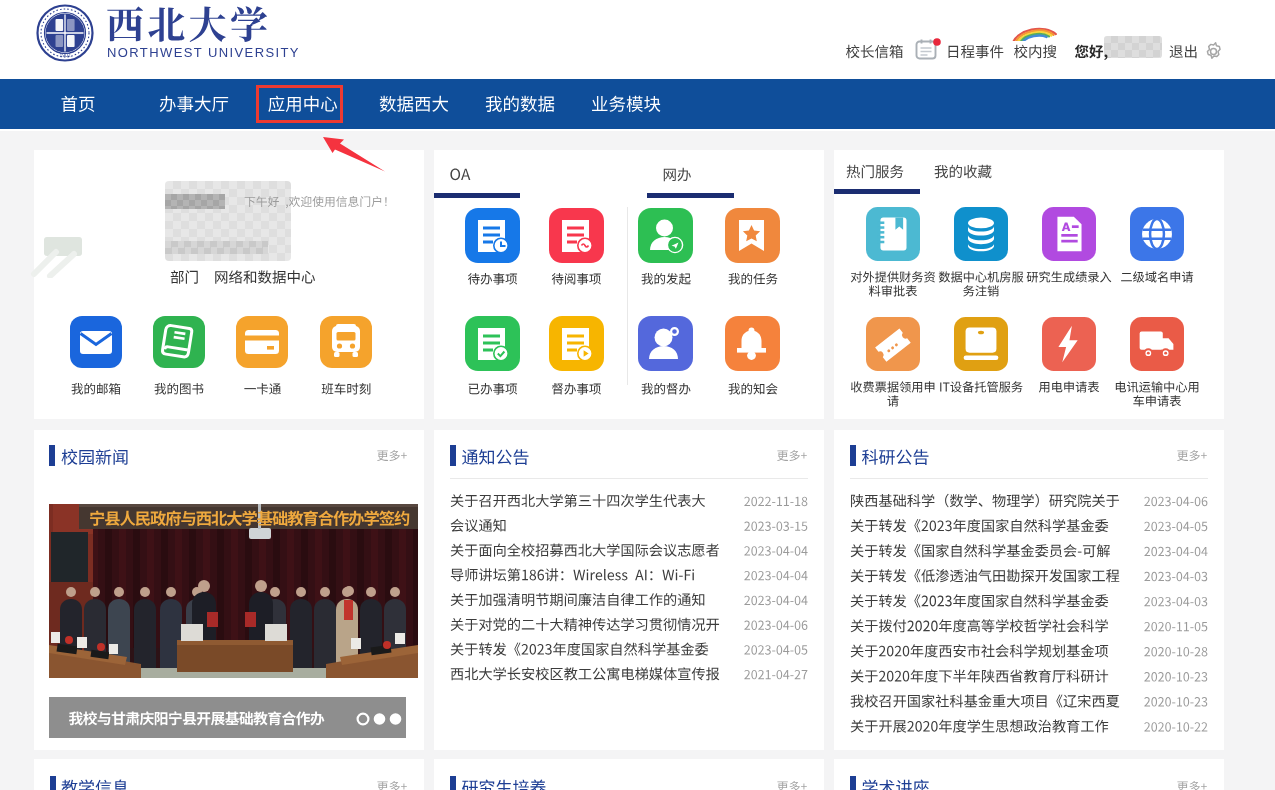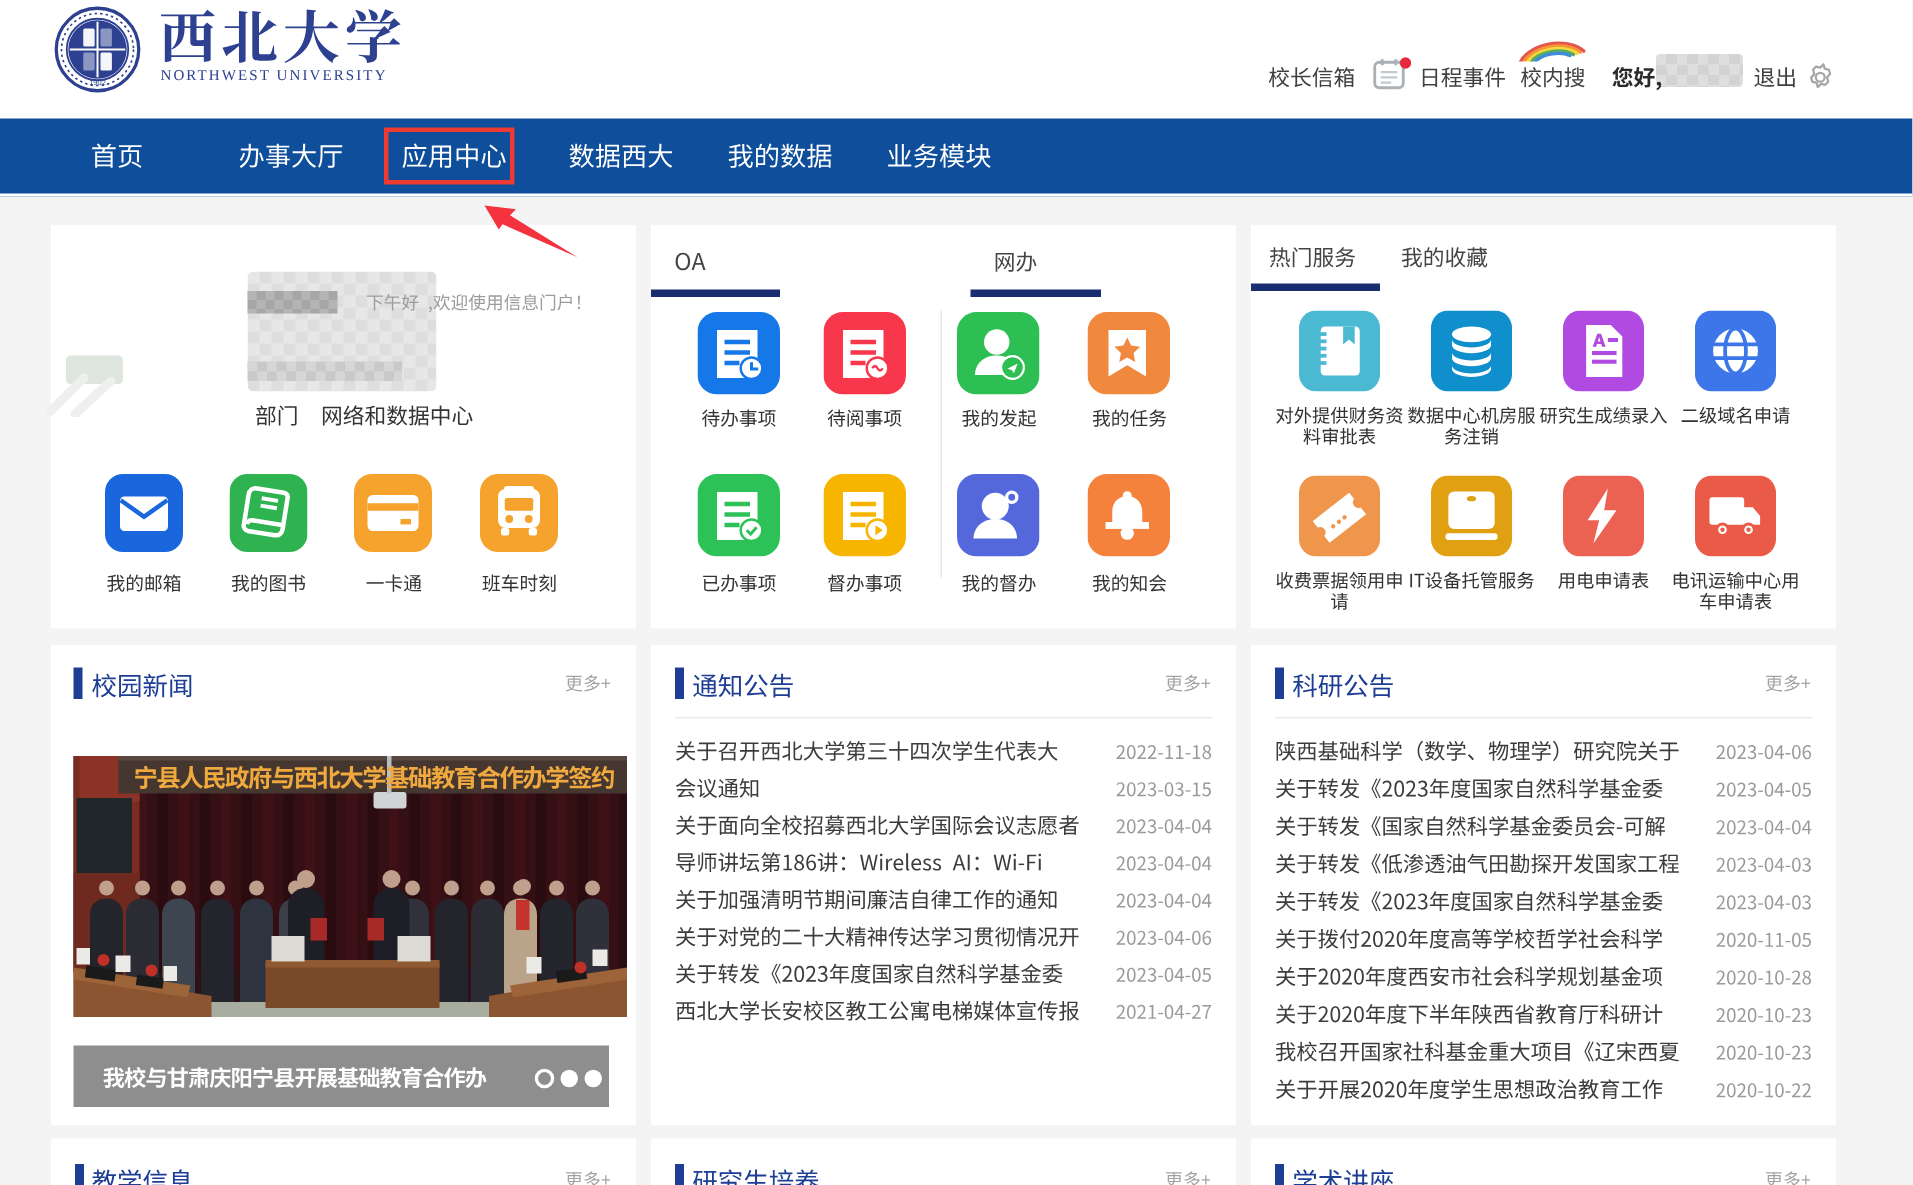--- a/index.html
+++ b/index.html
@@ -326,21 +326,21 @@
       <rect x="19.5" y="31" width="7.6" height="12" rx="1" opacity=".45"></rect>
       <rect x="31" y="31" width="7.6" height="12" rx="1" opacity=".95"></rect>
     </g>
     <text x="29" y="52.5" font-size="5" fill="#2e4191" text-anchor="middle" font-family="Liberation Sans">1902</text>
   </svg>
 <div style="position:absolute;left:256px;top:85px;width:87px;height:38px;border:3px solid #ee3a31"></div>
 <svg style="position:absolute;left:305px;top:130px" width="85" height="48" viewBox="0 0 85 48">
     <path d="M18 7 L39 9.5 35 13.5 80 41.5 30 19.5 27.5 23z" fill="#f5333f"></path>
   </svg>
 <div class="abs" style="left:1104px;top:36px;width:58px;height:22px;background:repeating-conic-gradient(#d3d3d3 0 25%,#dedede 0 50%) 0 0/14px 14px;border-radius:3px"></div>
-<div class="abs" style="left:107px;top:45px;font-size:10px;letter-spacing:1.4px;color:#2e4191;font-family:Liberation Serif, serif">NORTHWEST UNIVERSITY</div>
+<div class="abs" style="left:107px;top:45px;font-size:13px;letter-spacing:1.4px;color:#2e4191;font-family:Liberation Sans, sans-serif">NORTHWEST UNIVERSITY</div>
 <svg width="1275" height="790" viewBox="0 0 1275 790" style="position:absolute;left:0;top:0;pointer-events:none">
     <defs>
       <path id="g0" d="M533 597C498 527 434 442 368 388C385 377 409 357 421 343C488 402 555 487 601 567ZM719 563C785 499 859 409 892 349L948 395C914 453 837 540 771 603ZM574 819C605 782 638 729 653 693H400V623H949V693H658L721 723C706 758 671 808 637 846ZM760 421C739 341 705 270 660 207C611 269 572 340 545 417L479 399C512 306 557 221 613 149C547 78 463 20 361-24C377-37 399-65 409-81C510-36 594 22 661 93C731 20 815-37 914-74C926-53 948-22 966-7C866 25 780 80 710 151C765 223 805 307 833 403ZM193 840V628H63V558H180C151 421 91 260 30 176C43 158 62 125 69 105C115 174 160 289 193 406V-79H262V420C290 366 322 299 336 264L381 321C363 352 286 485 262 517V558H375V628H262V840Z"></path>
       <path id="g1" d="M769 818C682 714 536 619 395 561C414 547 444 517 458 500C593 567 745 671 844 786ZM56 449V374H248V55C248 15 225 0 207-7C219-23 233-56 238-74C262-59 300-47 574 27C570 43 567 75 567 97L326 38V374H483C564 167 706 19 914-51C925-28 949 3 967 20C775 75 635 202 561 374H944V449H326V835H248V449Z"></path>
       <path id="g2" d="M382 531V469H869V531ZM382 389V328H869V389ZM310 675V611H947V675ZM541 815C568 773 598 716 612 680L679 710C665 745 635 799 606 840ZM369 243V-80H434V-40H811V-77H879V243ZM434 22V181H811V22ZM256 836C205 685 122 535 32 437C45 420 67 383 74 367C107 404 139 448 169 495V-83H238V616C271 680 300 748 323 816Z"></path>
       <path id="g3" d="M570 293H837V191H570ZM570 352V451H837V352ZM570 132H837V28H570ZM497 519V-79H570V-35H837V-73H913V519ZM185 844C153 743 99 643 36 578C54 568 86 547 100 536C133 574 165 624 194 679H234C255 639 274 591 284 556H235V442H60V372H220C176 265 101 148 33 85C51 71 71 45 82 27C134 83 190 168 235 254V-80H307V256C349 211 398 156 420 126L468 185C444 210 348 300 307 334V372H466V442H307V551L354 570C346 599 329 641 310 679H488V743H225C237 771 248 799 257 827ZM578 844C549 745 496 649 430 587C449 577 480 556 494 544C528 580 561 626 589 678H649C682 634 716 580 729 543L794 571C781 600 756 641 728 678H948V743H620C632 770 642 798 651 827Z"></path>
       <path id="g4" d="M253 352H752V71H253ZM253 426V697H752V426ZM176 772V-69H253V-4H752V-64H832V772Z"></path>
       <path id="g5" d="M532 733H834V549H532ZM462 798V484H907V798ZM448 209V144H644V13H381V-53H963V13H718V144H919V209H718V330H941V396H425V330H644V209ZM361 826C287 792 155 763 43 744C52 728 62 703 65 687C112 693 162 702 212 712V558H49V488H202C162 373 93 243 28 172C41 154 59 124 67 103C118 165 171 264 212 365V-78H286V353C320 311 360 257 377 229L422 288C402 311 315 401 286 426V488H411V558H286V729C333 740 377 753 413 768Z"></path>
       <path id="g6" d="M134 131V72H459V4C459-14 453-19 434-20C417-21 356-22 296-20C306-37 319-65 323-83C407-83 459-82 490-71C521-60 535-42 535 4V72H775V28H851V206H955V266H851V391H535V462H835V639H535V698H935V760H535V840H459V760H67V698H459V639H172V462H459V391H143V336H459V266H48V206H459V131ZM244 586H459V515H244ZM535 586H759V515H535ZM535 336H775V266H535ZM535 206H775V131H535Z"></path>
       <path id="g7" d="M317 341V268H604V-80H679V268H953V341H679V562H909V635H679V828H604V635H470C483 680 494 728 504 775L432 790C409 659 367 530 309 447C327 438 359 420 373 409C400 451 425 504 446 562H604V341ZM268 836C214 685 126 535 32 437C45 420 67 381 75 363C107 397 137 437 167 480V-78H239V597C277 667 311 741 339 815Z"></path>

